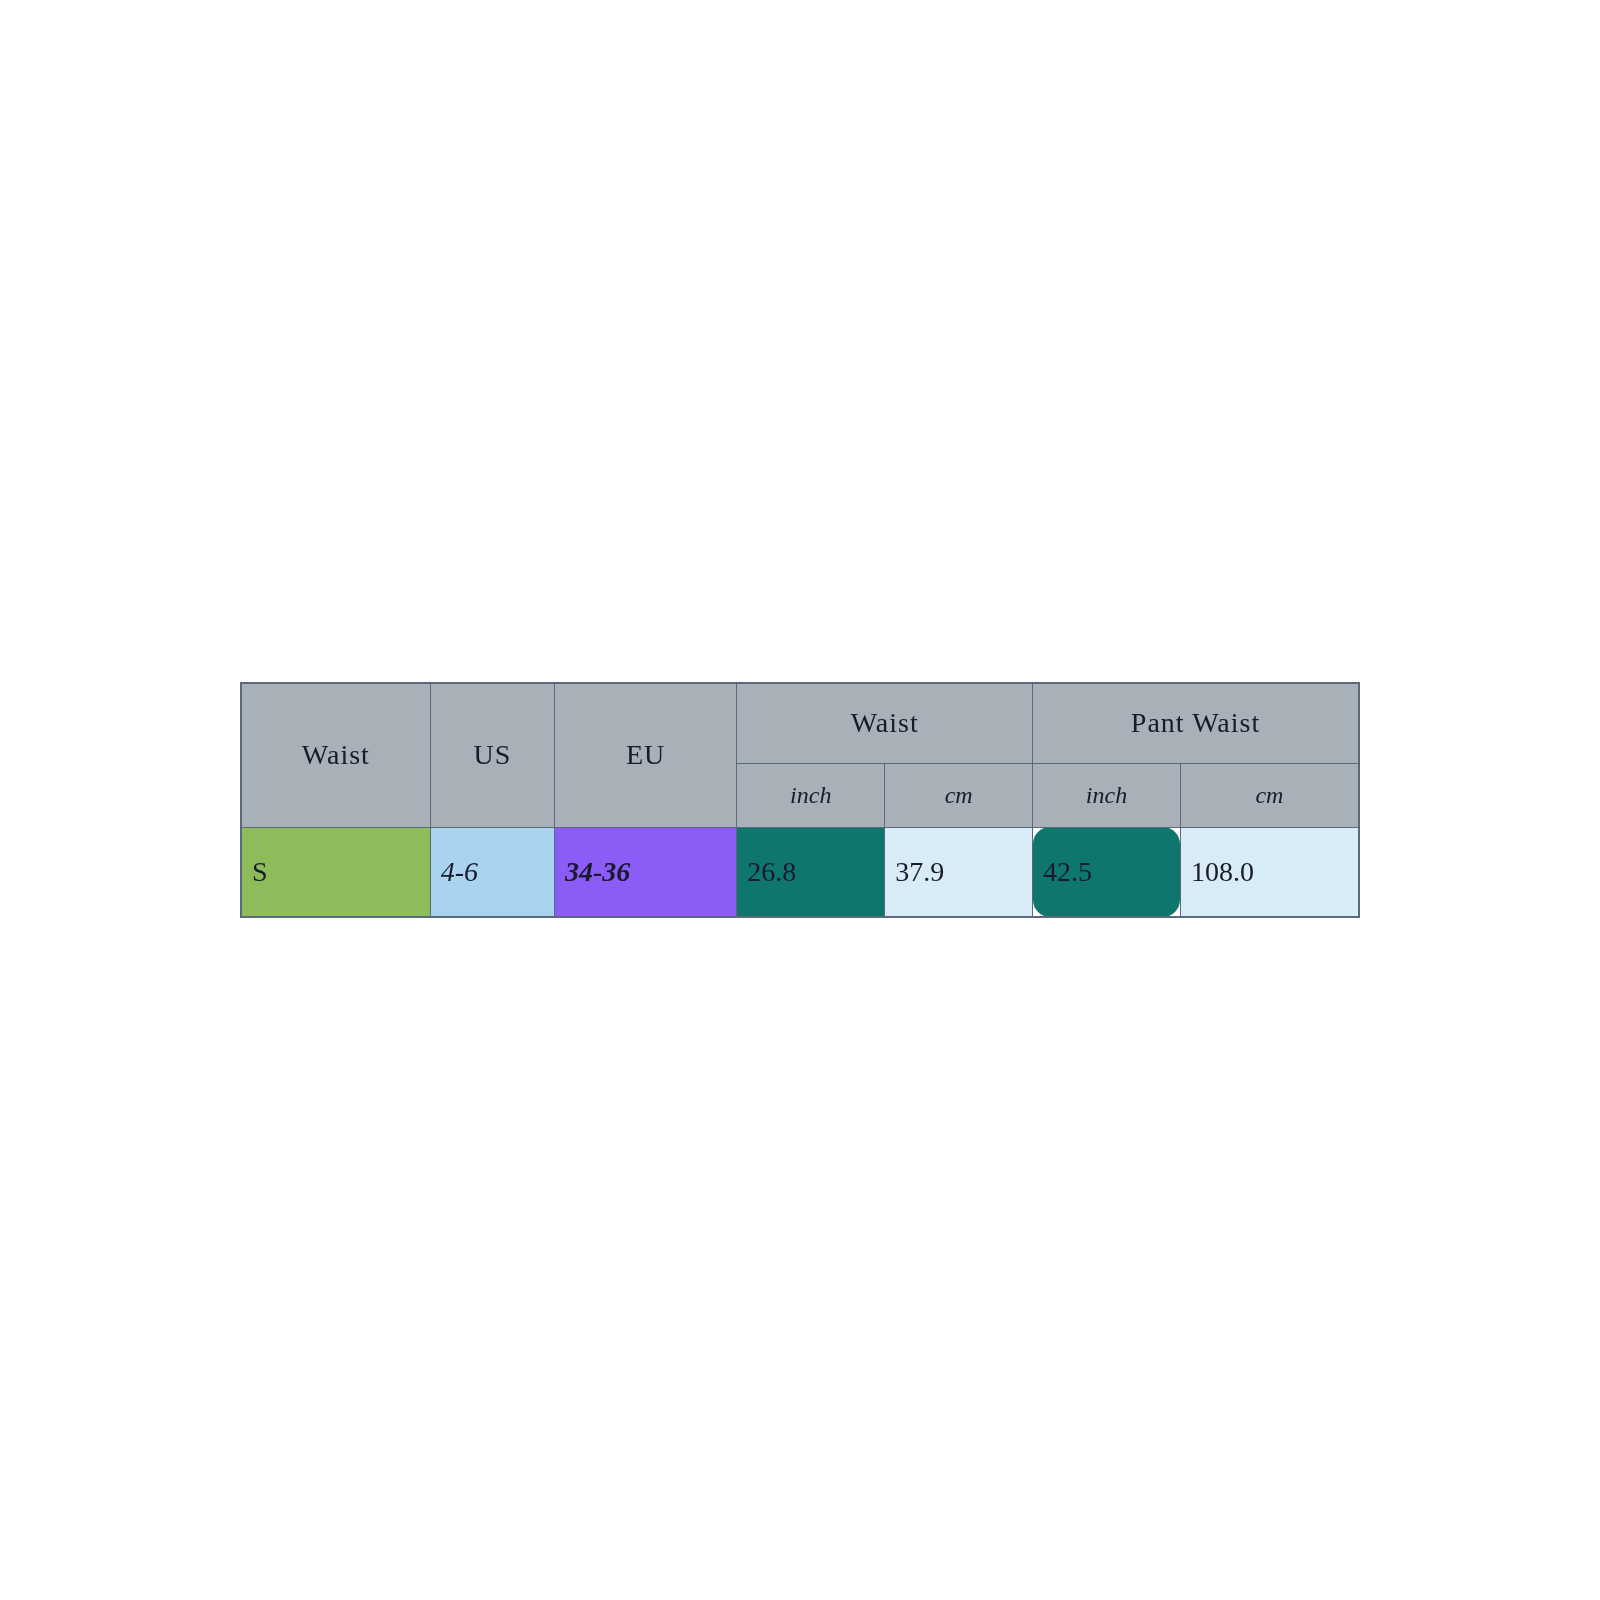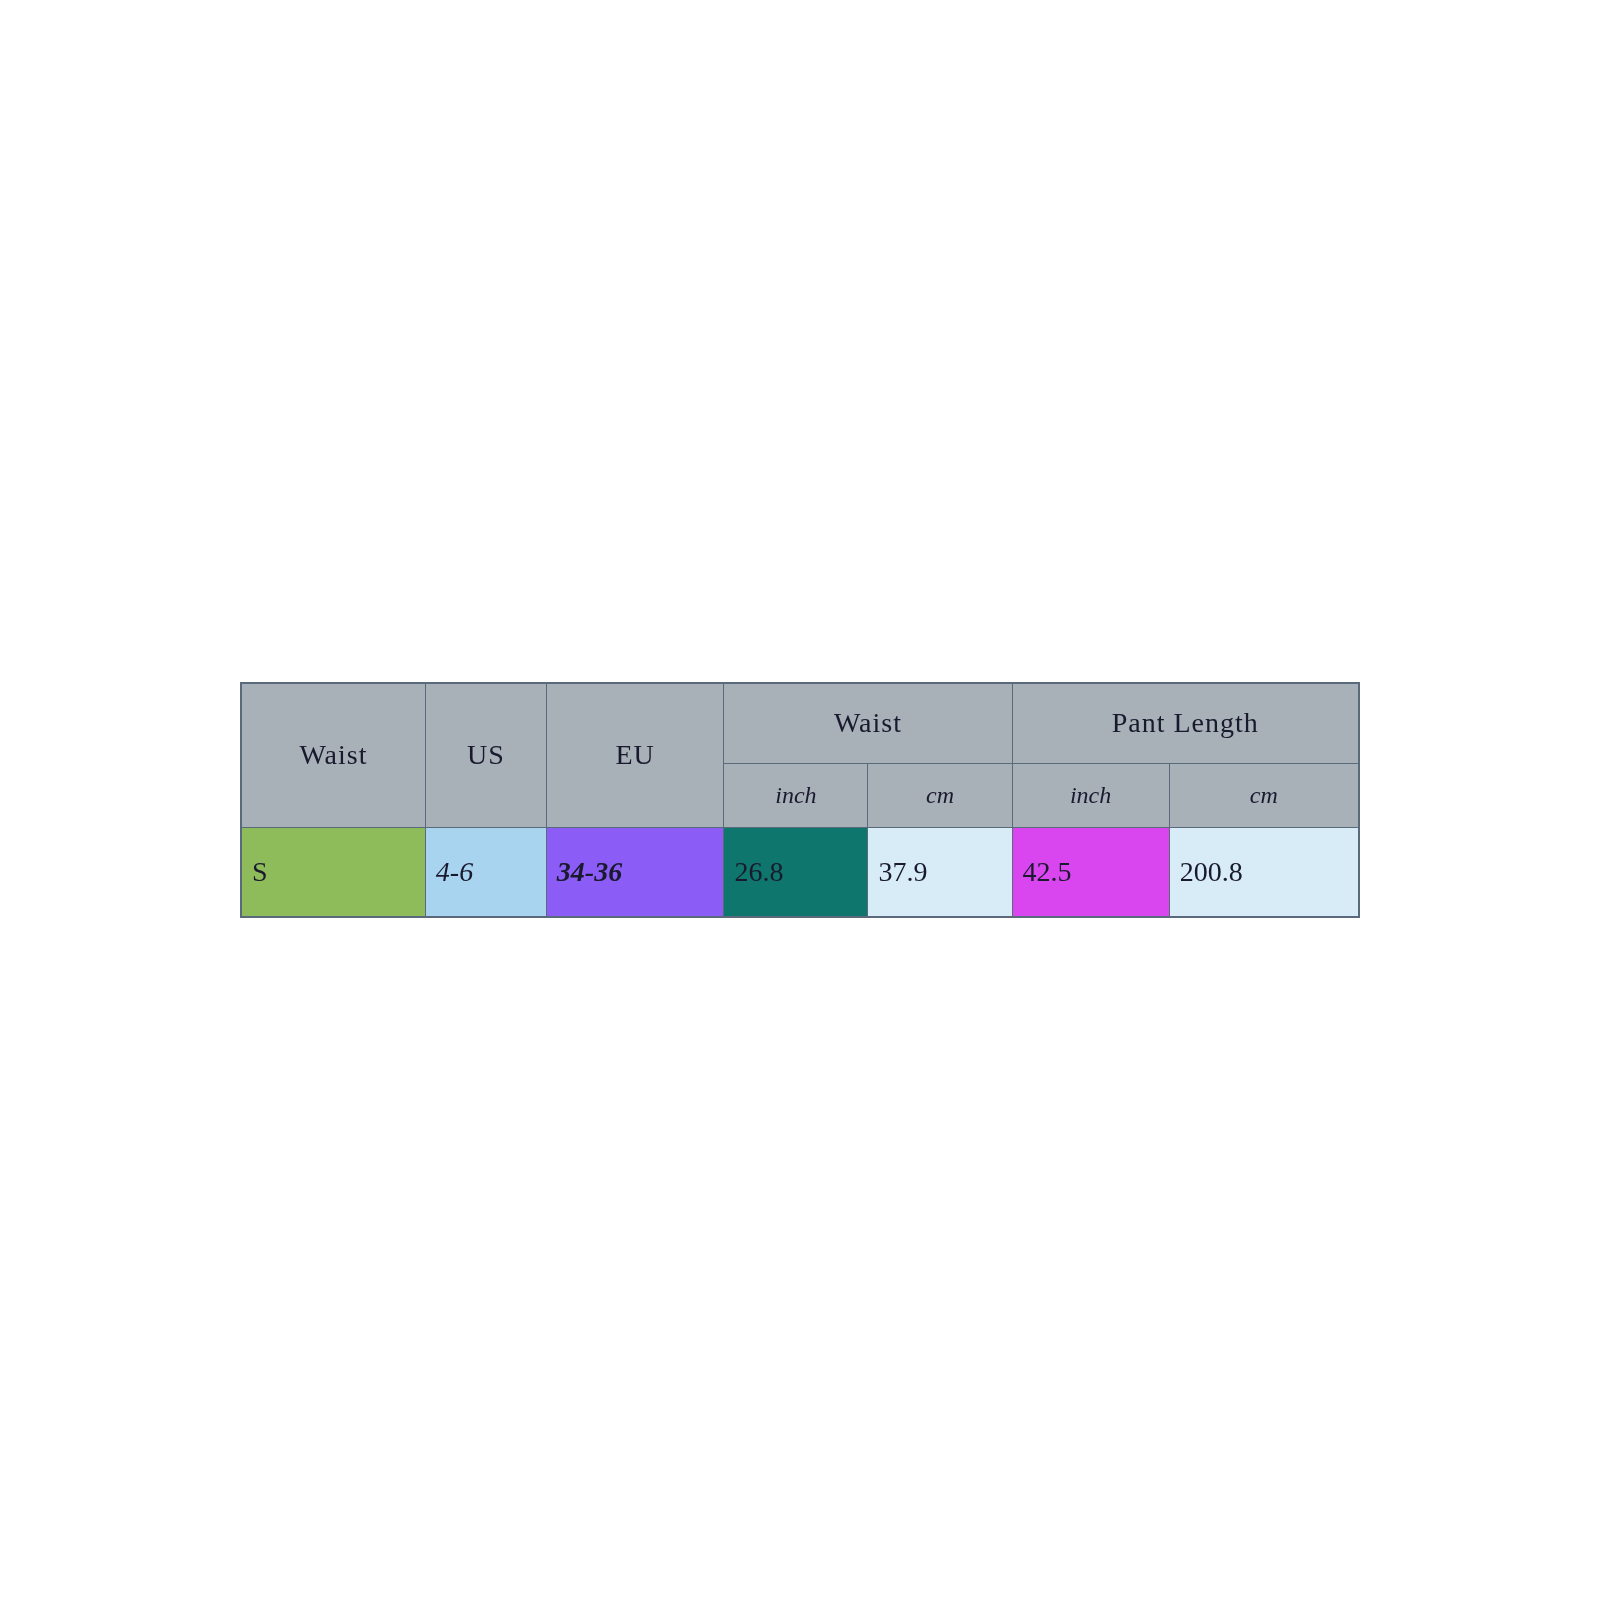--- a/index.html
+++ b/index.html
@@ -88,22 +88,23 @@
       color: #1a1a2e;
       font-family: Liberation Serif, serif;
     }
 
     .td-waist-cm {
       background-color: #d8ecf8;
       color: #1a1a2e;
     }
 
     .td-pant-inch {
-      background-color: #d946ef;
+      background-color: #0f766e;
       color: #1a1a2e;
+      border-radius: 17px;
     }
 
     .td-pant-cm {
       background-color: #d8ecf8;
       color: #1a1a2e;
     }
 
     
     .header-main th {
       height: 80px;
@@ -121,34 +122,34 @@
 <body>
 
 <div class="table-container">
   <table>
     <thead>
       <tr class="header-main">
         <th rowspan="2">Waist</th>
         <th rowspan="2">US</th>
         <th rowspan="2">EU</th>
         <th colspan="2" class="th-waist">Waist</th>
-        <th colspan="2" class="th-pant-length">Pant Length</th>
+        <th colspan="2" class="th-pant-length">Pant Waist</th>
       </tr>
       <tr class="header-sub">
         <th>inch</th>
         <th>cm</th>
         <th>inch</th>
         <th>cm</th>
       </tr>
     </thead>
     <tbody>
       <tr class="data-row">
         <td class="td-size">S</td>
         <td class="td-us">4-6</td>
         <td class="td-eu">34-36</td>
         <td class="td-waist-inch">26.8</td>
         <td class="td-waist-cm">37.9</td>
         <td class="td-pant-inch">42.5</td>
-        <td class="td-pant-cm">200.8</td>
+        <td class="td-pant-cm">108.0</td>
       </tr>
     </tbody>
   </table>
 </div>
 
 </body></html>

